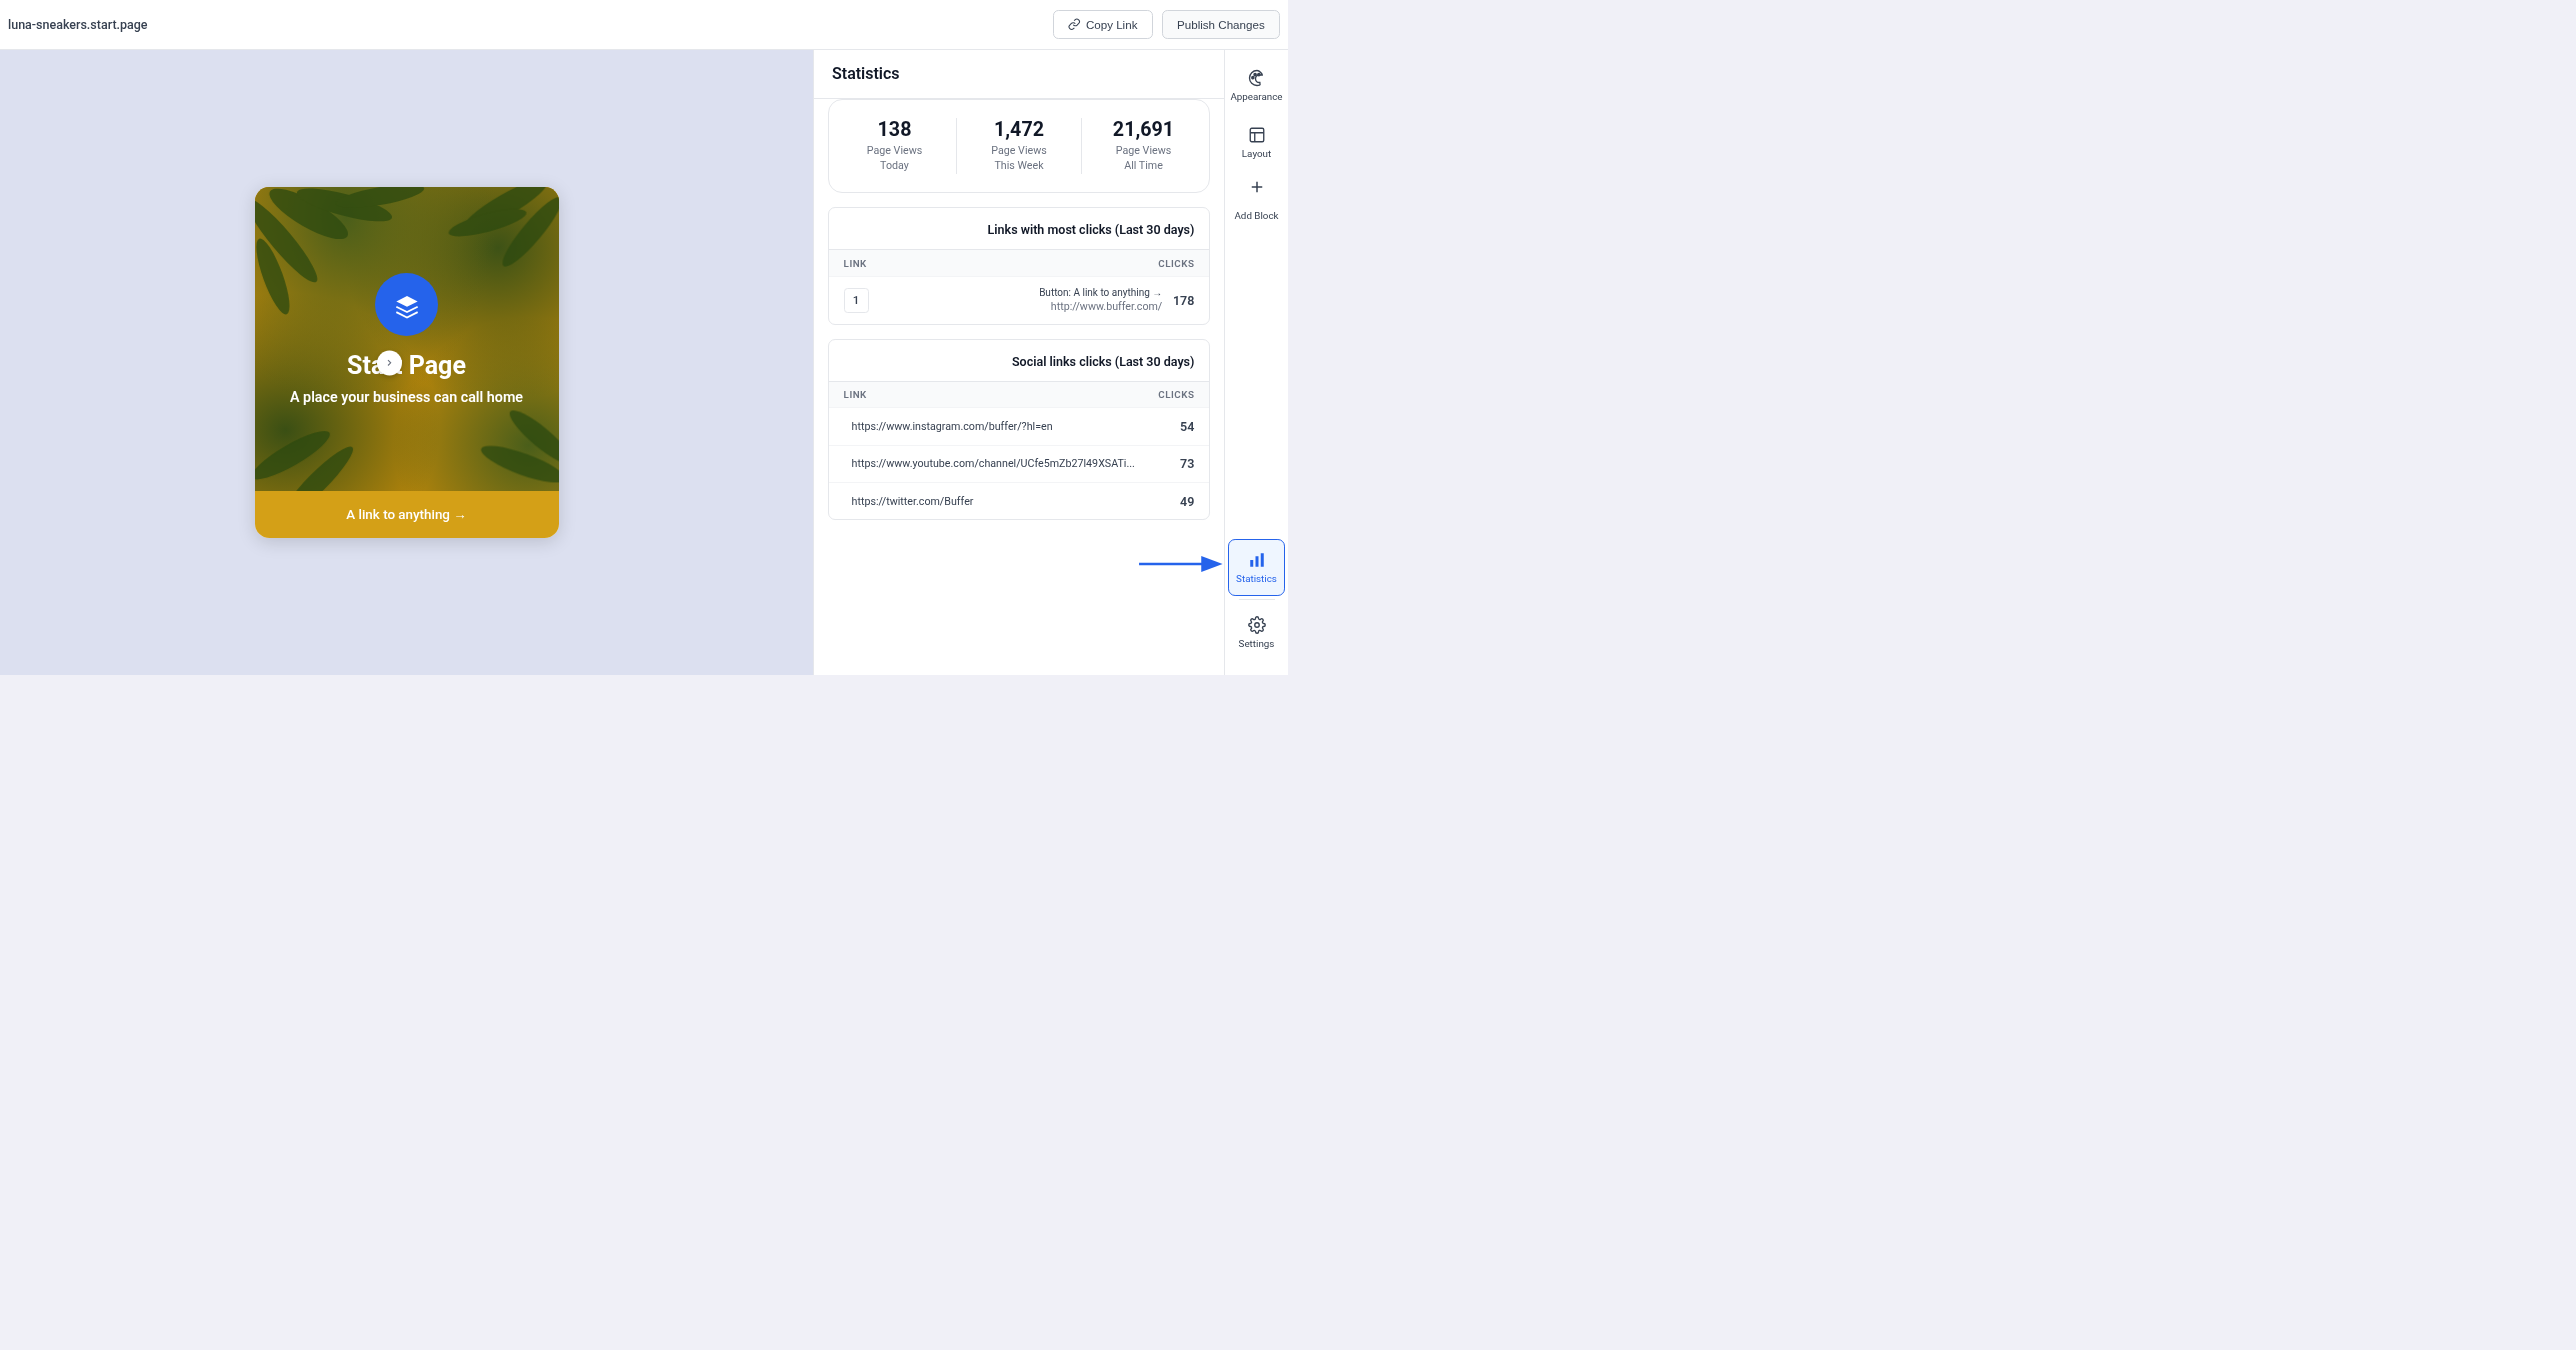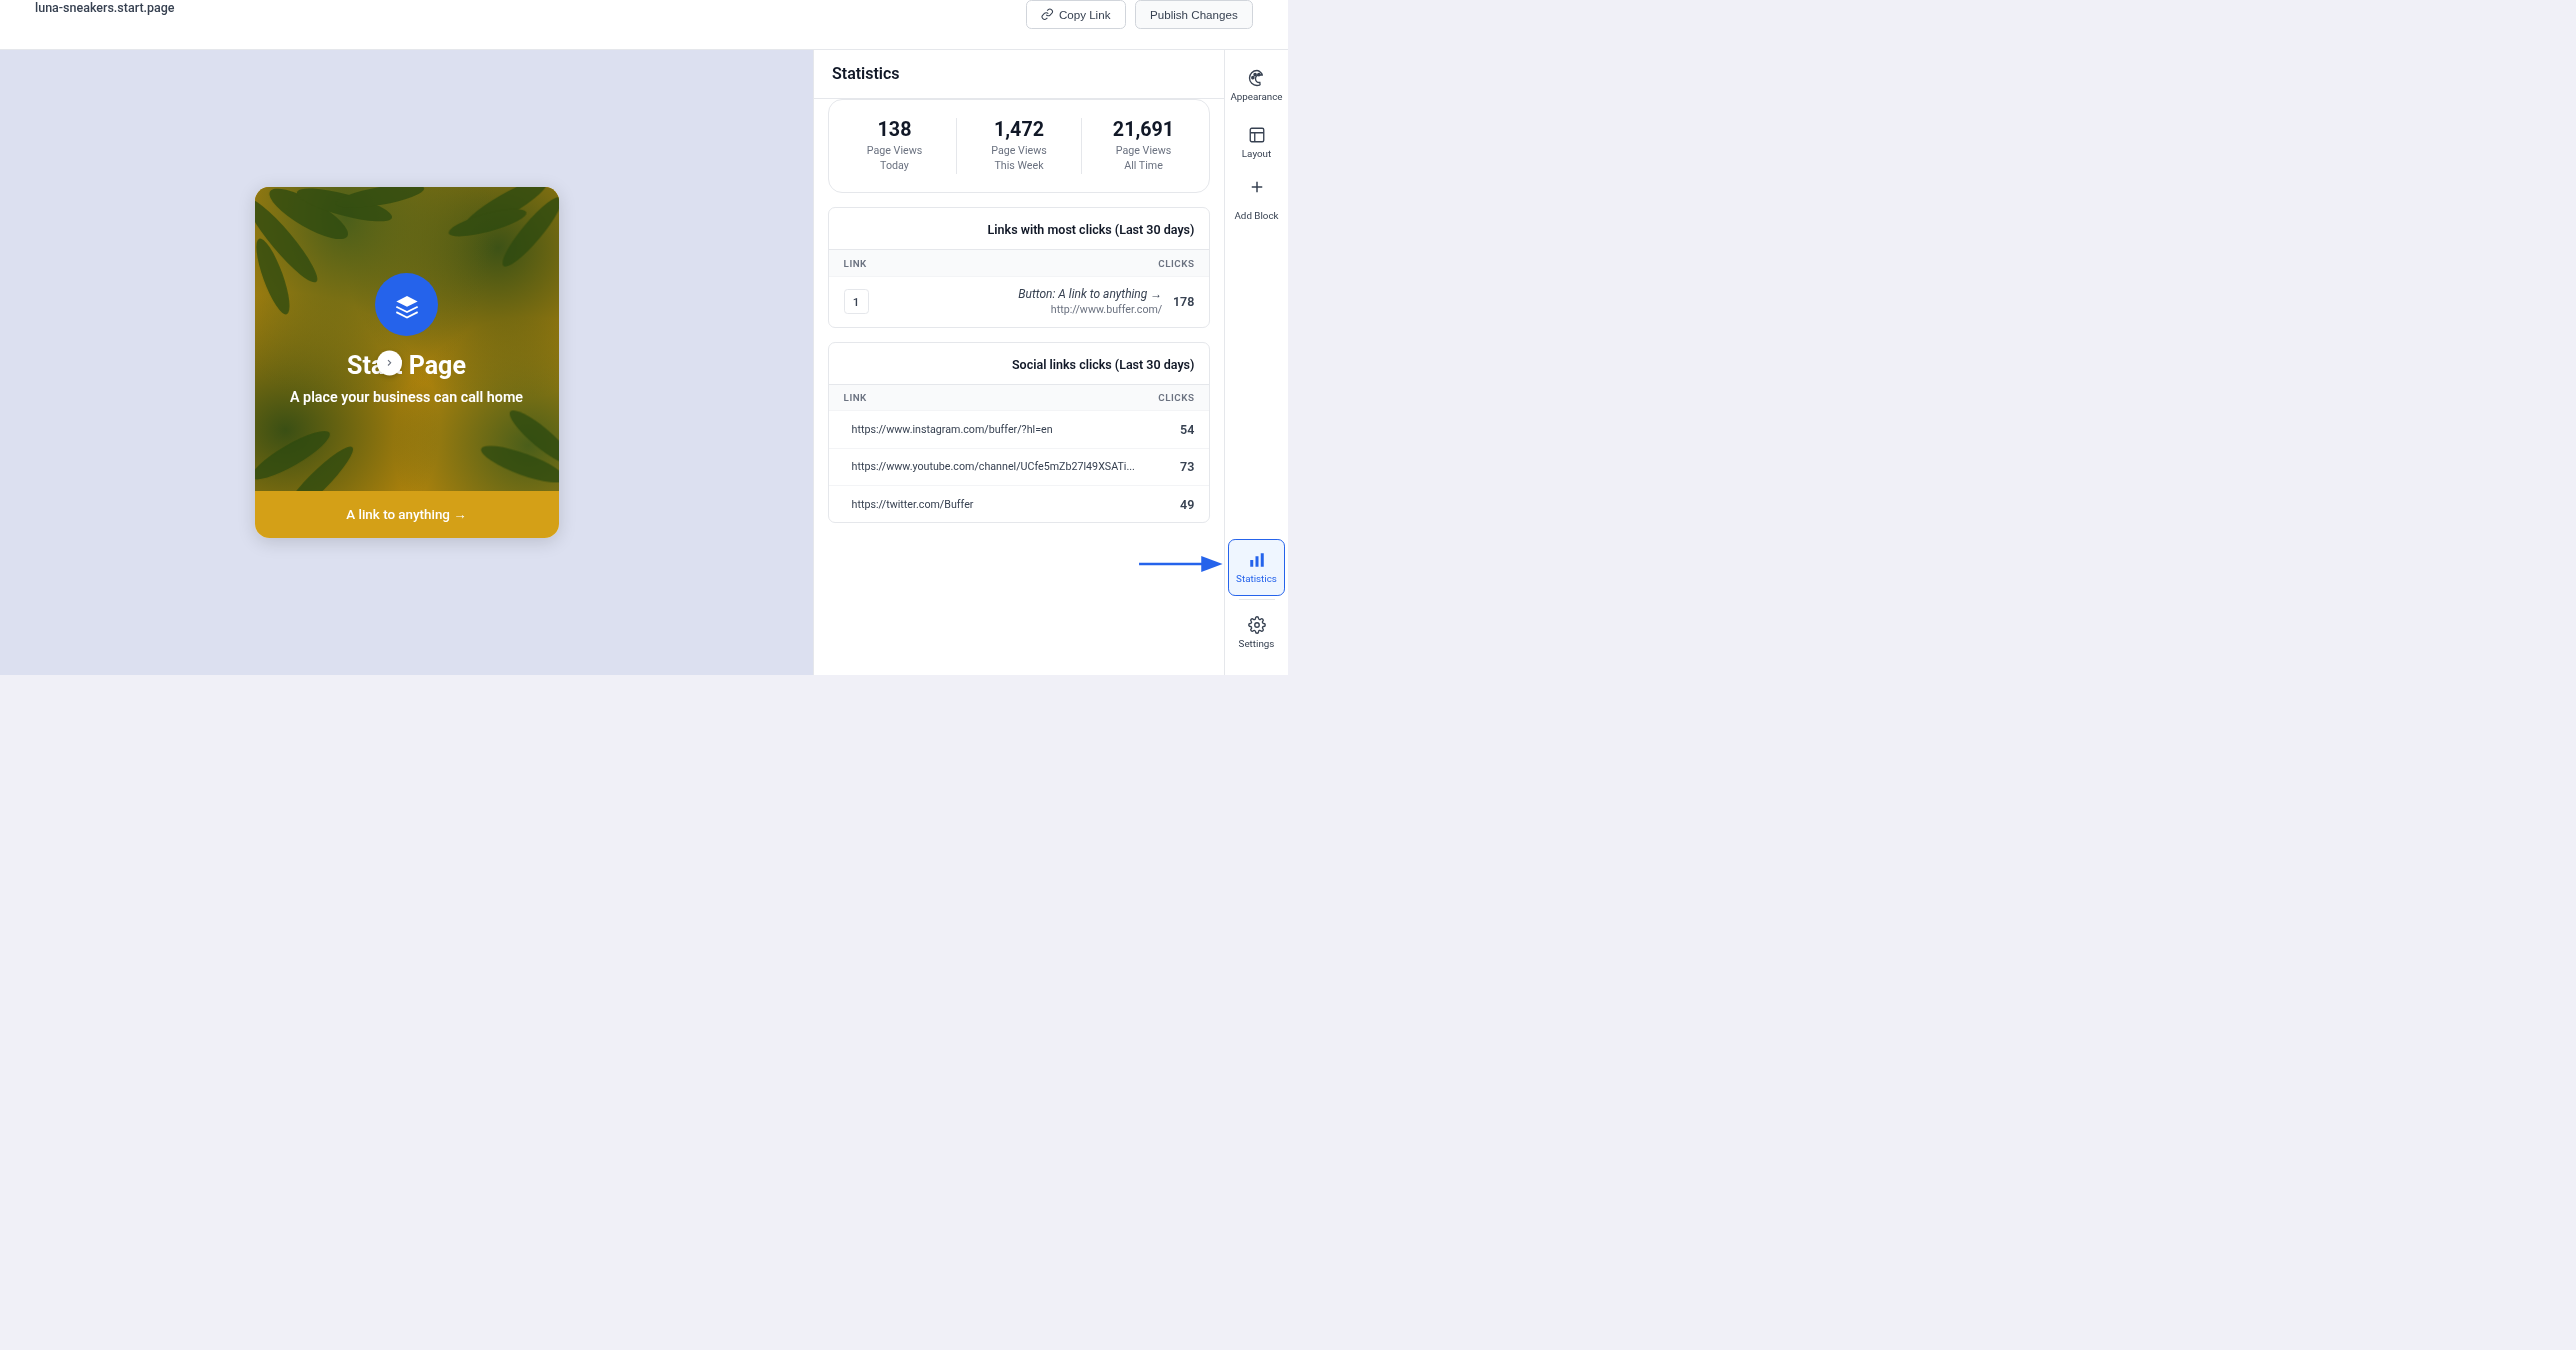--- a/index.html
+++ b/index.html
@@ -12,22 +12,22 @@
       display: flex;
       flex-direction: column;
     }
 
     
     .header {
       background: #fff;
       border-bottom: 0.9px solid #e5e7eb;
       height: 50px;
       display: flex;
-      align-items: flex-start;
-      padding: 0 35px;
+      align-items: center;
+      padding: 0 8px;
       flex-shrink: 0;
       z-index: 10;
     }
     .header-title {
       font-size: 12.5px;
       color: #374151;
       font-weight: 500;
       flex: 1;
     }
     .header-actions {
@@ -274,23 +274,22 @@
       justify-content: center;
       font-size: 11.6px;
       color: #374151;
       font-weight: 500;
       flex-shrink: 0;
     }
     .link-info {
       flex: 1;
     }
     .link-name {
-      font-size: 12px;
-      color: #374151;
-      font-style: italic;
+      font-size: 10px;
+      color: #374151;
     }
     .link-url {
       font-size: 10.7px;
       color: #6b7280;
       margin-top: 1.8px;
     }
     .link-clicks {
       font-size: 12.5px;
       font-weight: 600;
       color: #374151;

